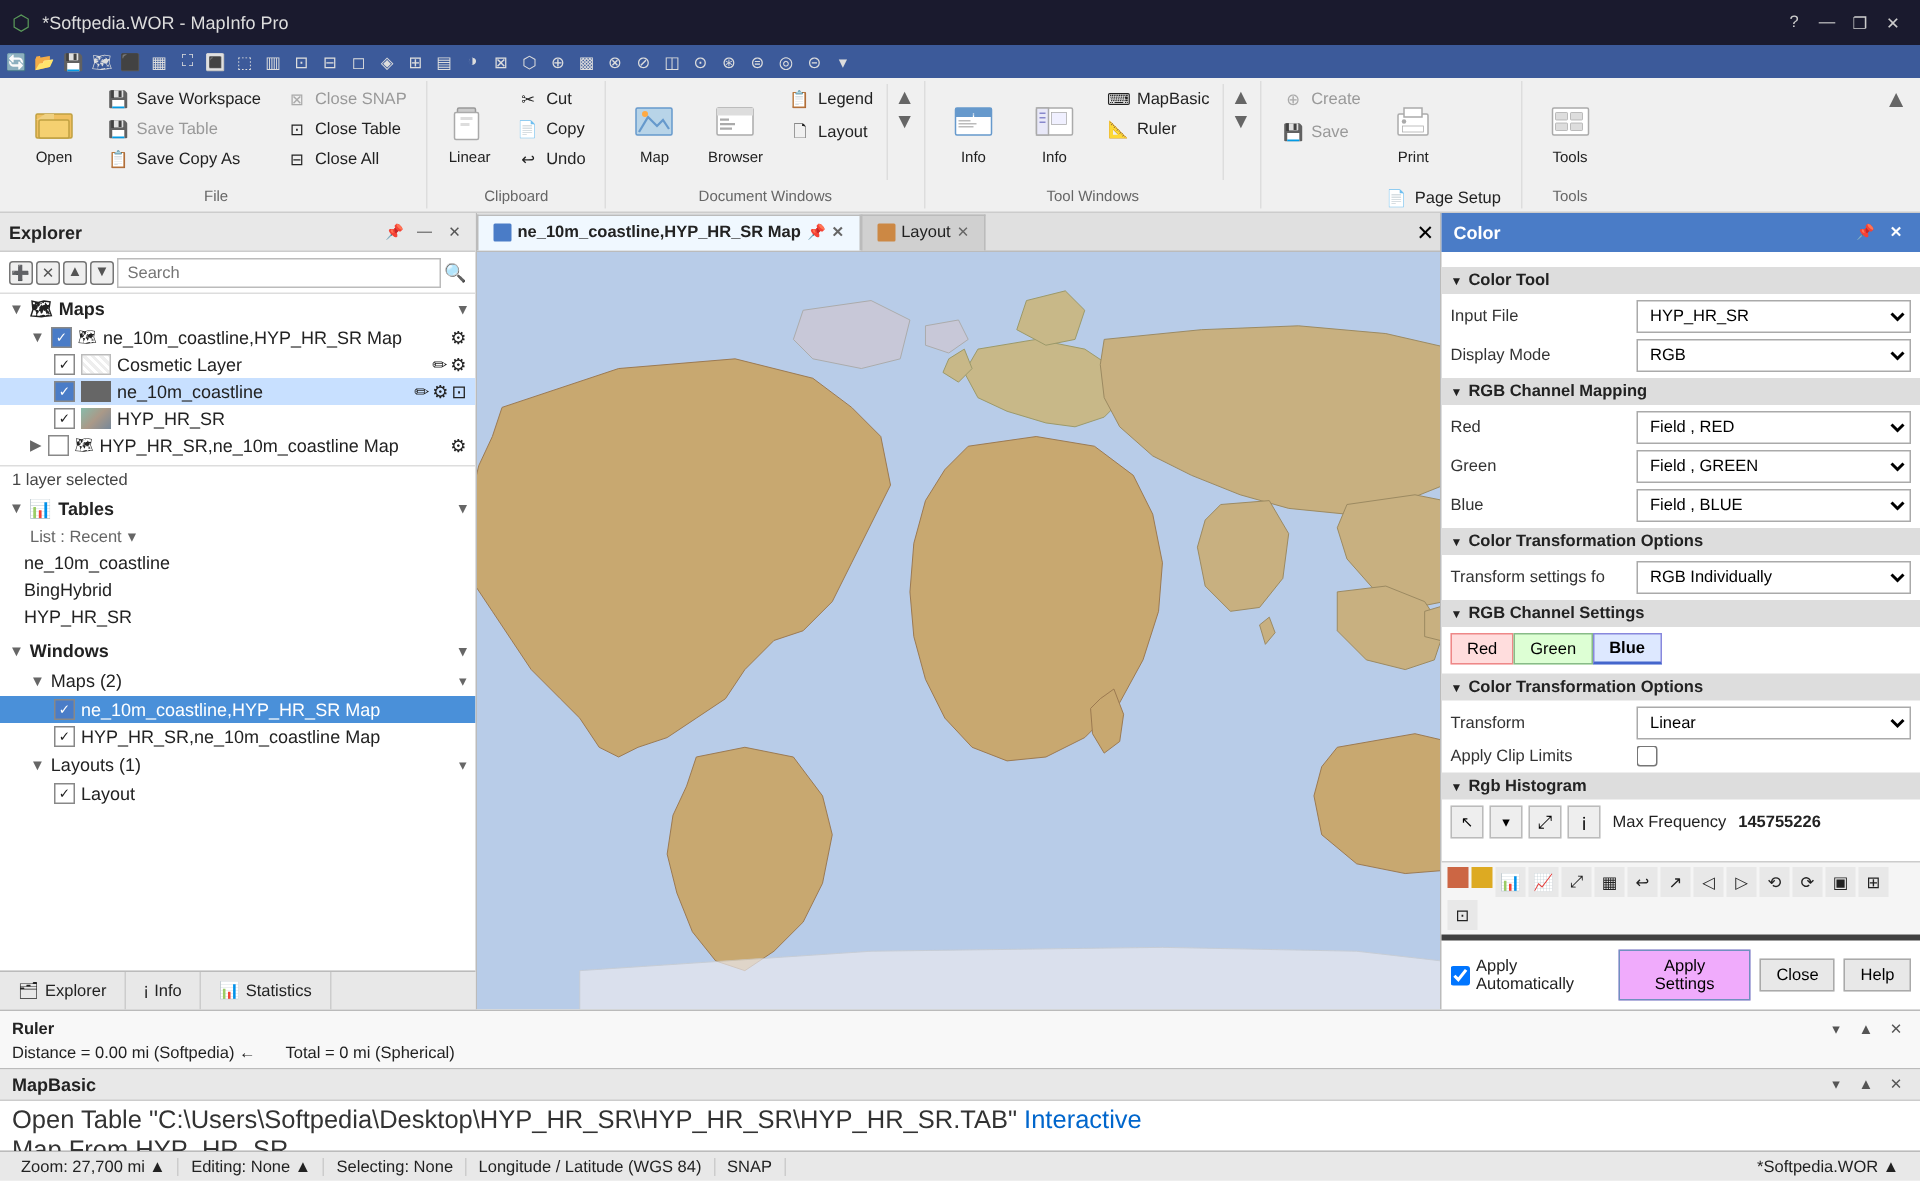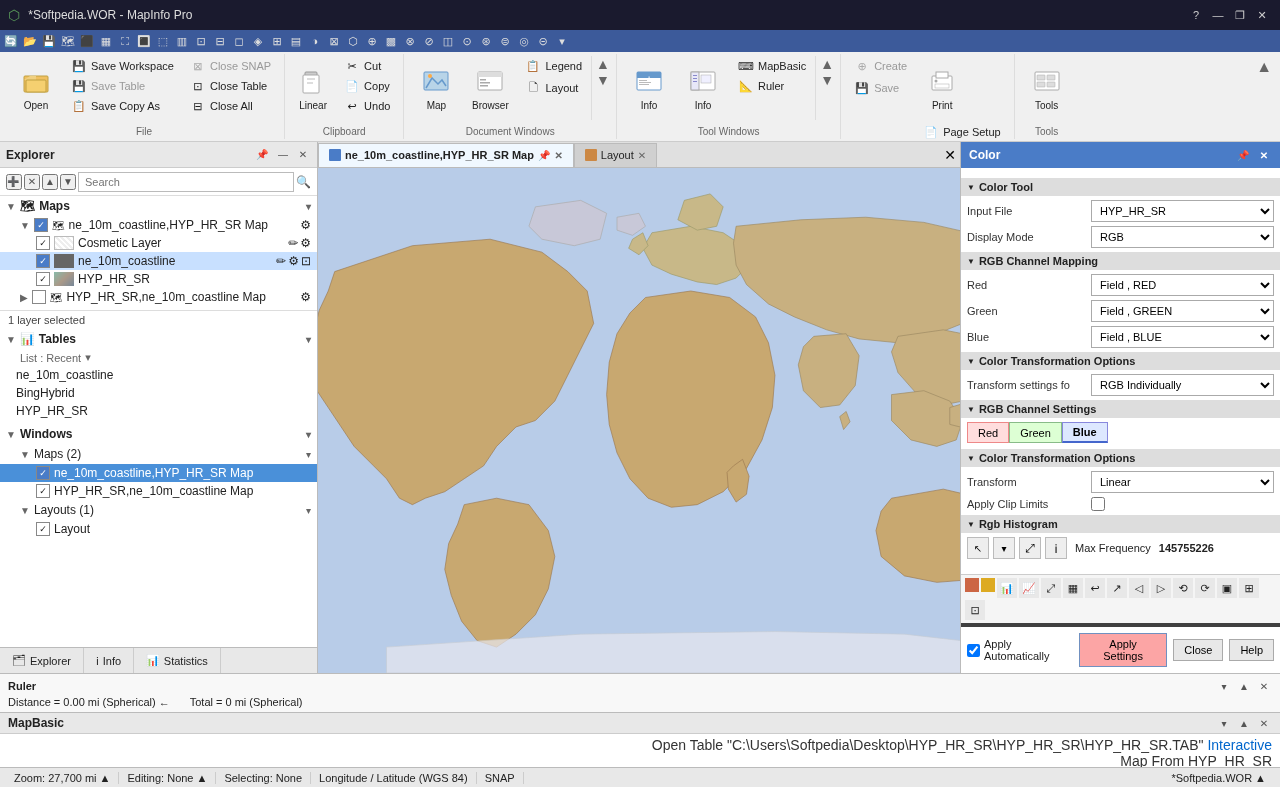--- a/index.html
+++ b/index.html
@@ -330,21 +330,21 @@
       align-items: center;
       gap: 6px;
     }
     .footer-btn {
       padding: 4px 10px;
       border: 1px solid #aaa;
       background: #e8e8e8;
       cursor: pointer;
       font-size: 11px;
     }
-    .footer-btn.primary { background: #fca5a5; border-color: #7090c0; }
+    .footer-btn.primary { background: #f0abfc; border-color: #7090c0; }
     .apply-auto-cb { display: flex; align-items: center; gap: 4px; font-size: 11px; cursor: pointer; }
 
     
     #ruler-panel {
       border-top: 1px solid #bbb;
       background: #f8f8f8;
       padding: 4px 8px;
       font-size: 11px;
     }
     #ruler-header {
@@ -367,22 +367,21 @@
       align-items: center;
       justify-content: space-between;
       background: #e8e8e8;
       padding: 2px 8px;
       border-bottom: 1px solid #ccc;
     }
     #mapbasic-content {
       flex: 1;
       overflow-y: auto;
       padding: 3px 8px;
-      font-size: 14px;
-      text-align: right;
+      font-size: 17px;
     }
     #mapbasic-content .cmd-line { color: #333; }
     #mapbasic-content .link-text { color: #0066cc; cursor: pointer; }
 
     
     #status-bar {
       background: #e8e8e8;
       border-top: 1px solid #bbb;
       height: 20px;
       display: flex;
@@ -1073,21 +1072,21 @@
         <span style="font-weight:bold;">Ruler</span>
         <div style="display:flex; gap:4px;">
           <span class="panel-ctrl-btn">▾</span>
           <span class="panel-ctrl-btn">▲</span>
           <span class="panel-ctrl-btn">✕</span>
         </div>
       </div>
       <div style="display:flex; gap:20px;">
         <span>
           <span>Distance</span>
-          <span>= 0.00 mi (Spherical) ←</span>
+          <span>= 0.00 mi (Softpedia) ←</span>
         </span>
         <span>
           <span>Total</span>
           <span>= 0 mi (Spherical)</span>
         </span>
       </div>
     </div>
 
     <div id="mapbasic-panel">
       <div id="mapbasic-header">

